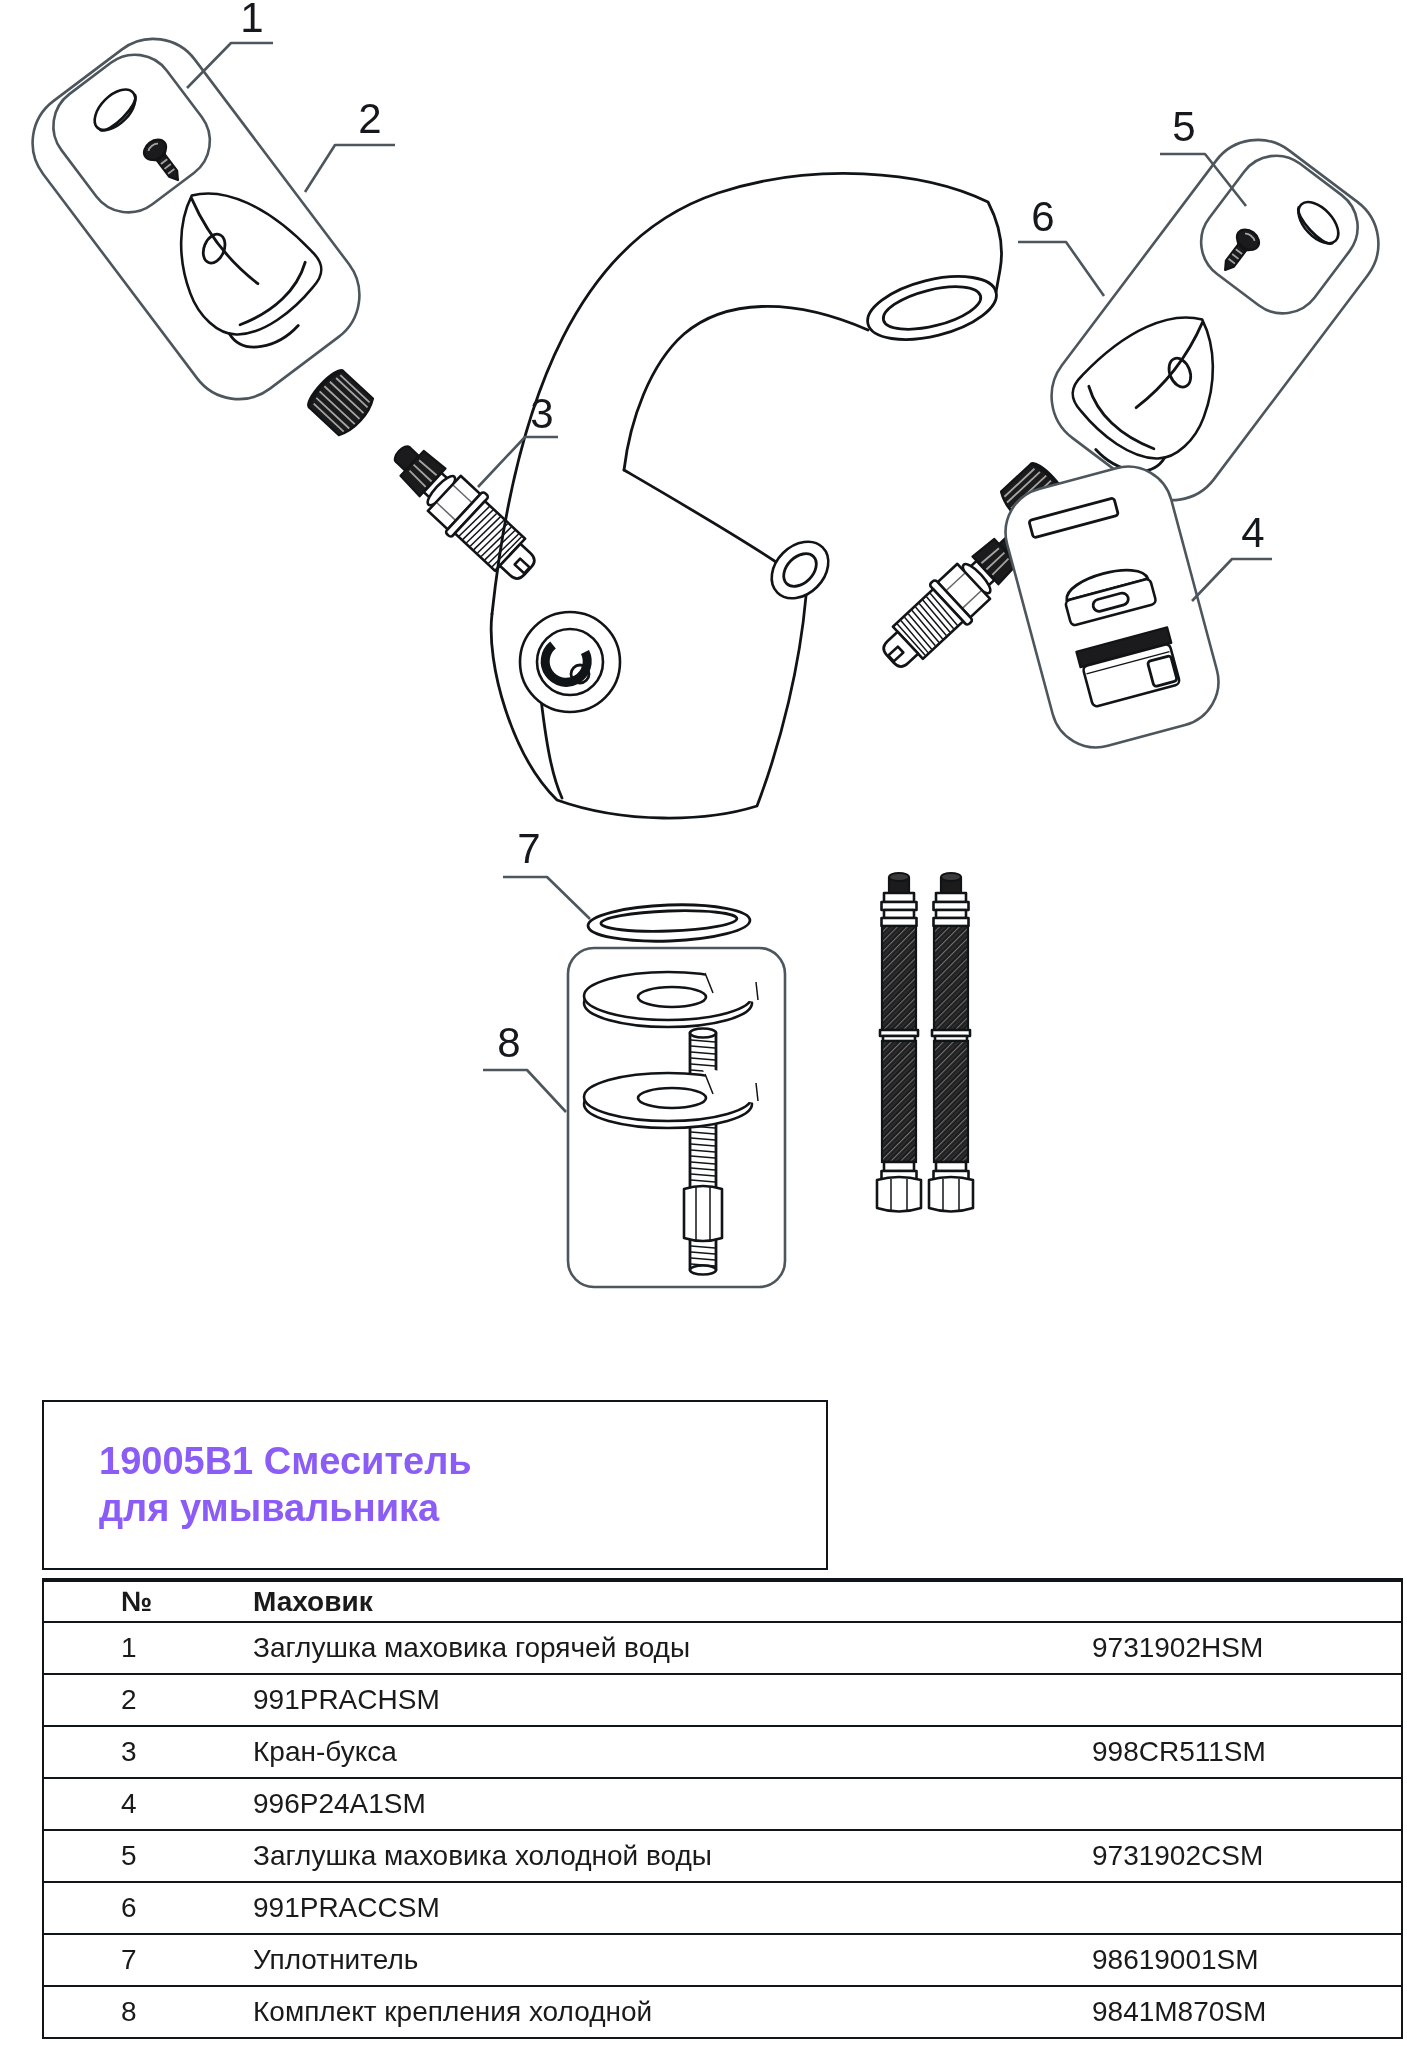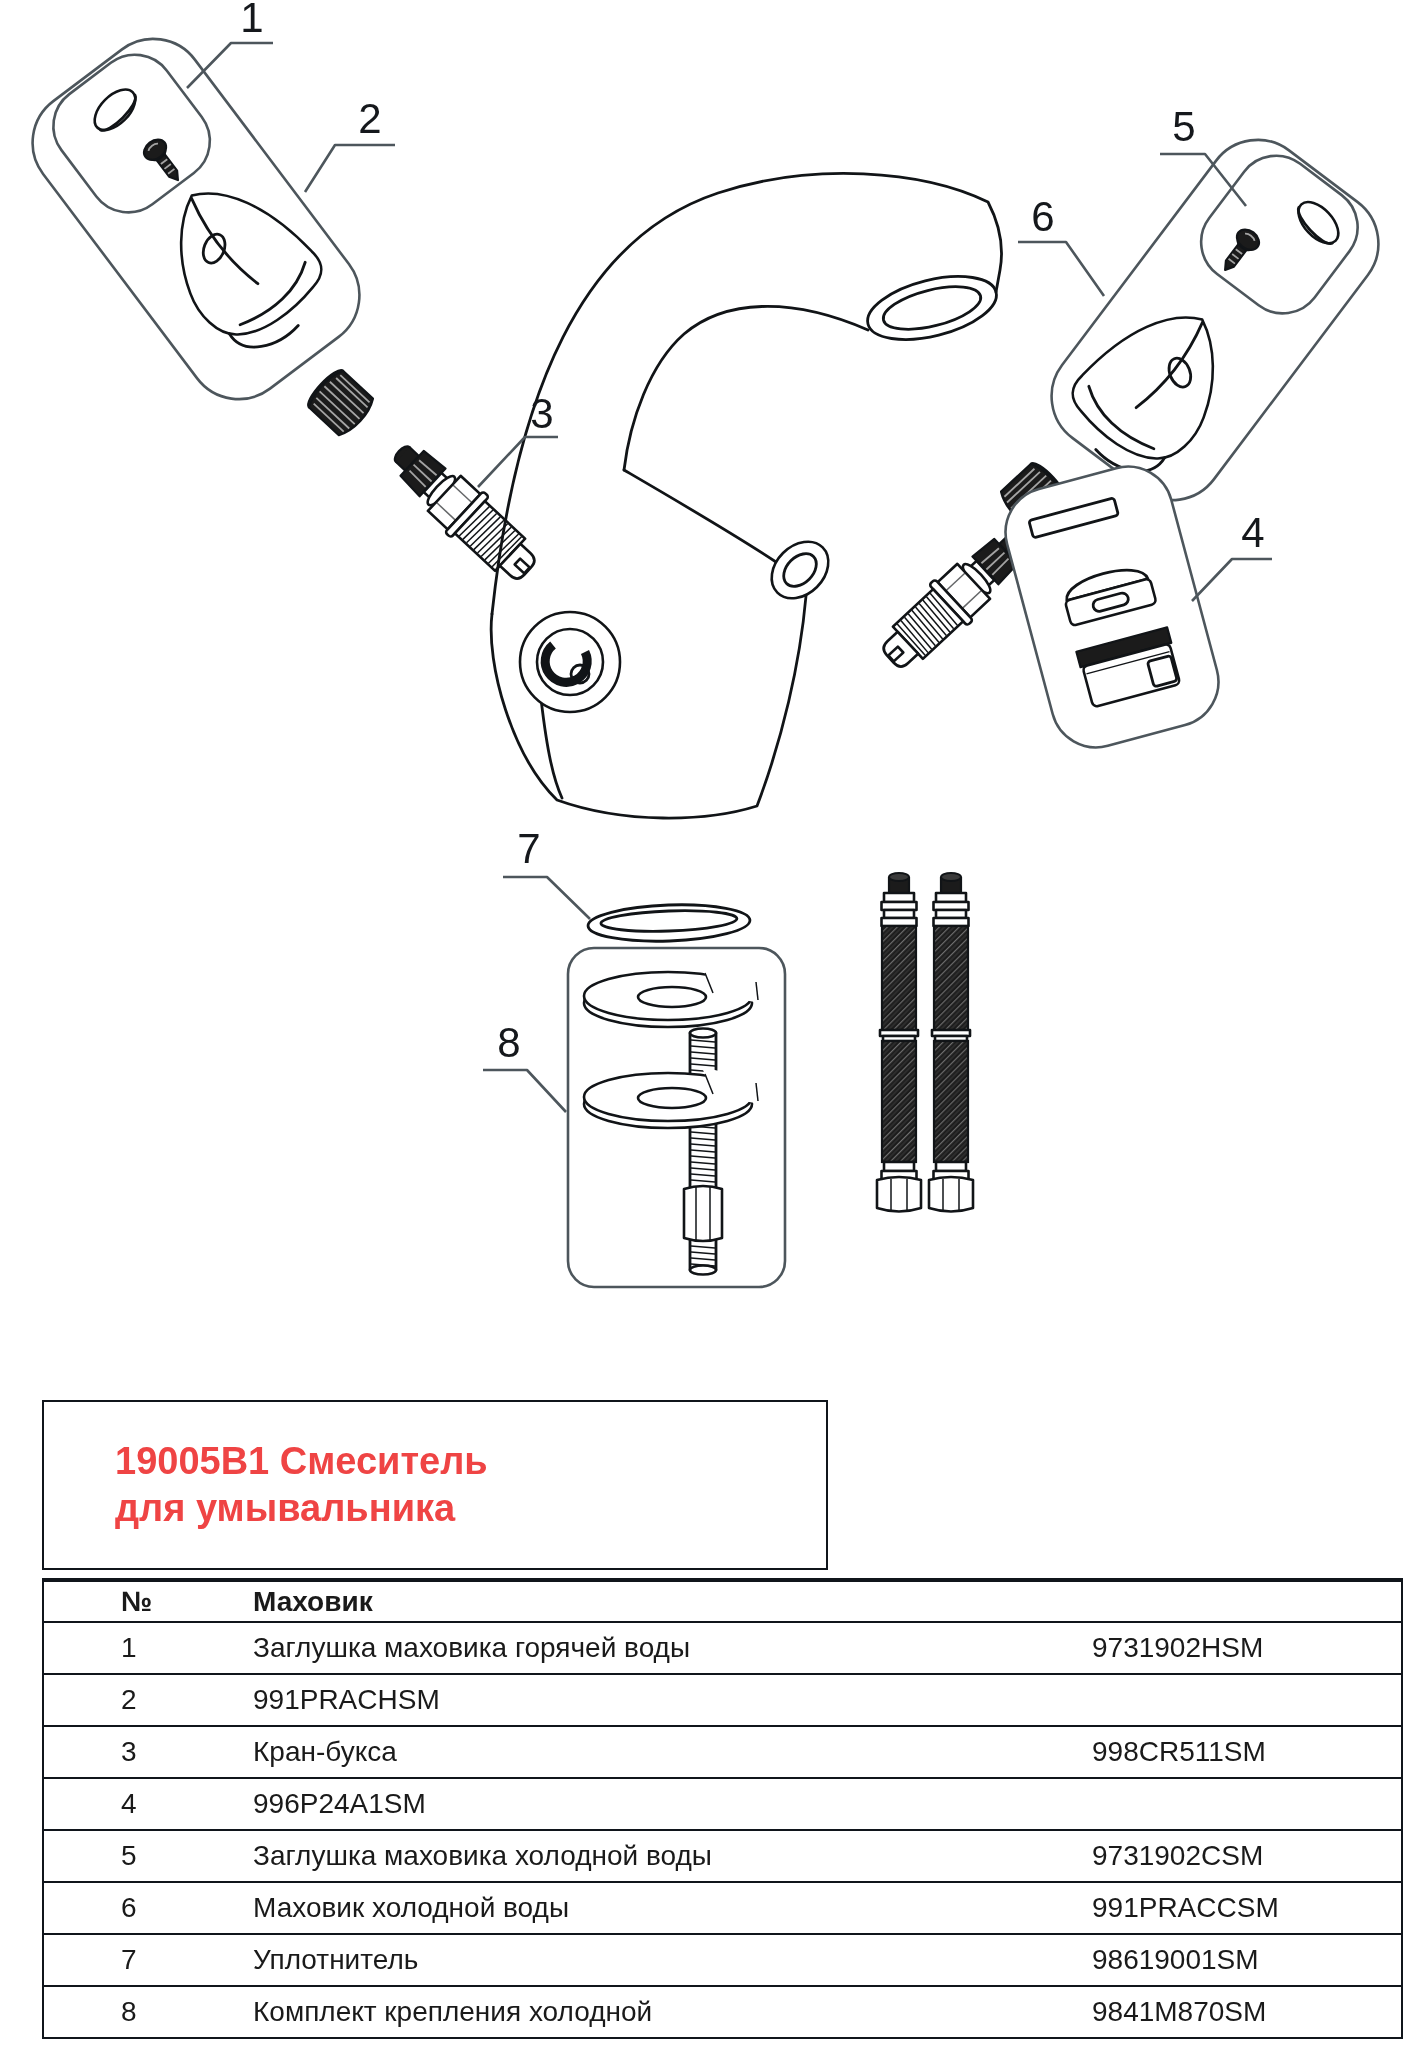--- a/index.html
+++ b/index.html
@@ -10,21 +10,21 @@
   .kn {stroke:#111417;fill:none;stroke-width:2.8;stroke-linecap:round;stroke-linejoin:round;}
   .kd {stroke:#111417;fill:#1b1b1b;stroke-width:2.2;stroke-linejoin:round;}
   .g  {stroke:#4d565c;fill:none;stroke-width:2.6;stroke-linejoin:round;}
   .gw {stroke:#4d565c;fill:#ffffff;stroke-width:2.6;stroke-linejoin:round;}
   .hl {stroke:#ffffff;stroke-width:1.8;opacity:.6;fill:none;}
   .tl {stroke:#111417;stroke-width:1.5;fill:none;}
   .num{font:400 42px "Liberation Sans",sans-serif;fill:#15181c;}
   
   .titlebox{position:absolute;left:42px;top:1400px;width:786px;height:170px;
             border:2.5px solid #10151b;box-sizing:border-box;background:#fff;}
-  .titlebox .t{margin:36px 0 0 71px;font-size:38px;font-weight:bold;line-height:47px;color:#ef4444;}
+  .titlebox .t{margin:36px 0 0 55px;font-size:38px;font-weight:bold;line-height:47px;color:#8b5cf6;}
   
   .ptable{position:absolute;left:42px;top:1578px;width:1361px;box-sizing:border-box;
           border-left:2.5px solid #10151b;border-right:2.5px solid #10151b;
           border-top:4.5px solid #10151b;border-bottom:2.5px solid #10151b;background:#fff;}
   .prow{display:grid;grid-template-columns:209px 839px 1fr;align-items:center;height:50px;
         border-top:2.5px solid #10151b;font-size:28px;}
   .prow.head{height:39px;border-top:none;font-weight:bold;}
   .prow .c-num{padding-left:77px;}
   .prow .c-part{}
   .prow .c-sku{}
@@ -332,21 +332,20 @@
     <span class="c-num">4</span>
     <span class="c-sku">996P24A1SM</span>
   </div>
   <div class="prow">
     <span class="c-num">5</span>
     <span class="c-part">Заглушка маховика холодной воды</span>
     <span class="c-sku">9731902CSM</span>
   </div>
   <div class="prow">
     <span class="c-num">6</span>
-    <span class="c-part">Маховик холодной воды</span>
     <span class="c-sku">991PRACCSM</span>
   </div>
   <div class="prow">
     <span class="c-num">7</span>
     <span class="c-part">Уплотнитель</span>
     <span class="c-sku">98619001SM</span>
   </div>
   <div class="prow">
     <span class="c-num">8</span>
     <span class="c-part">Комплект крепления холодной</span>

